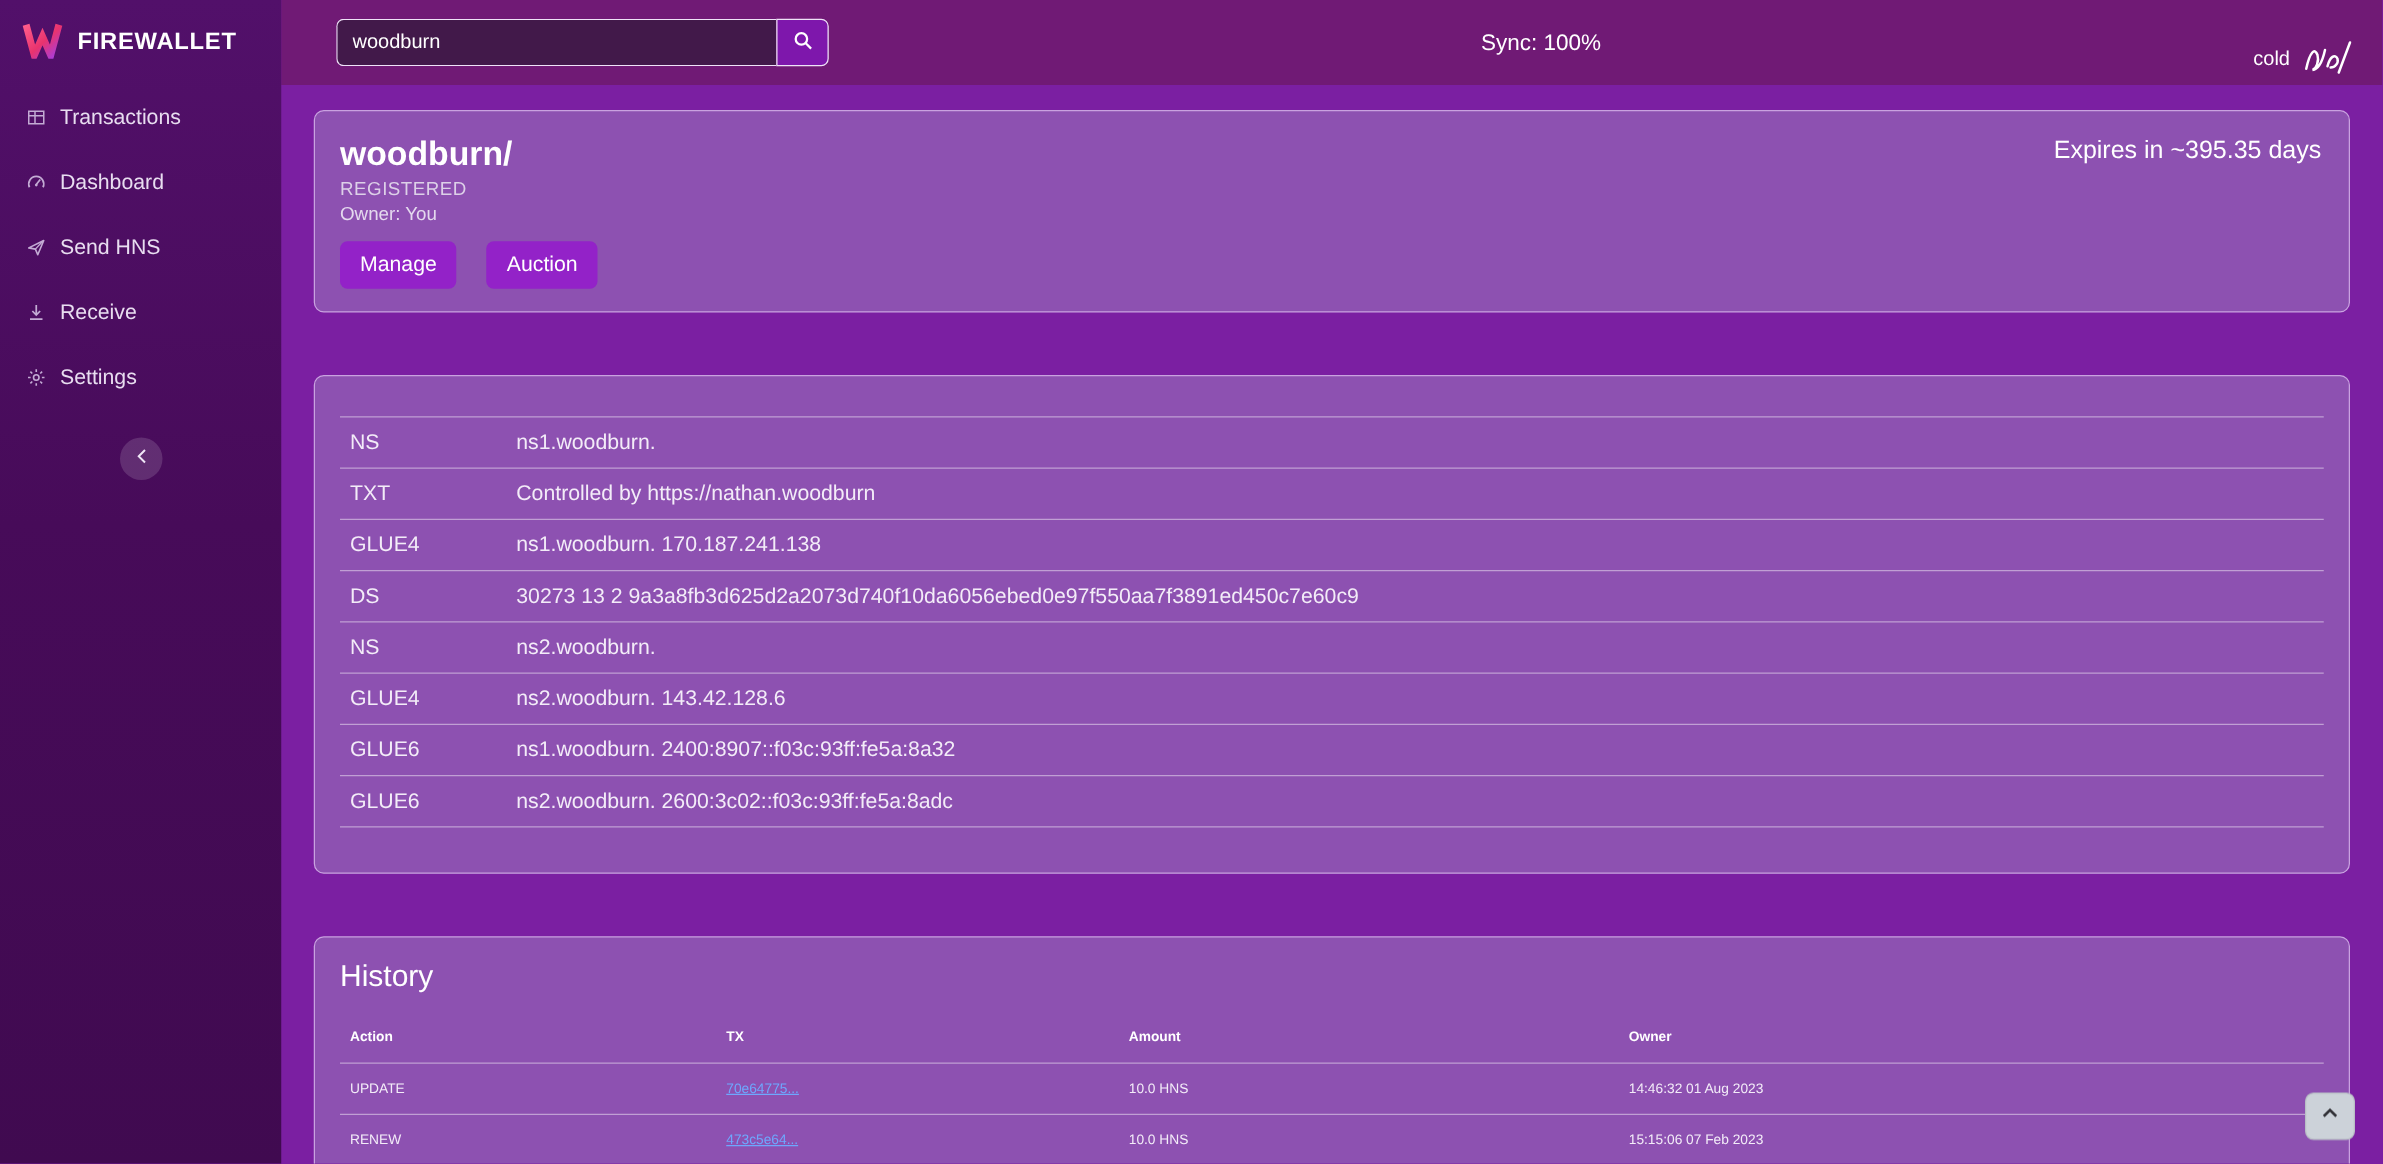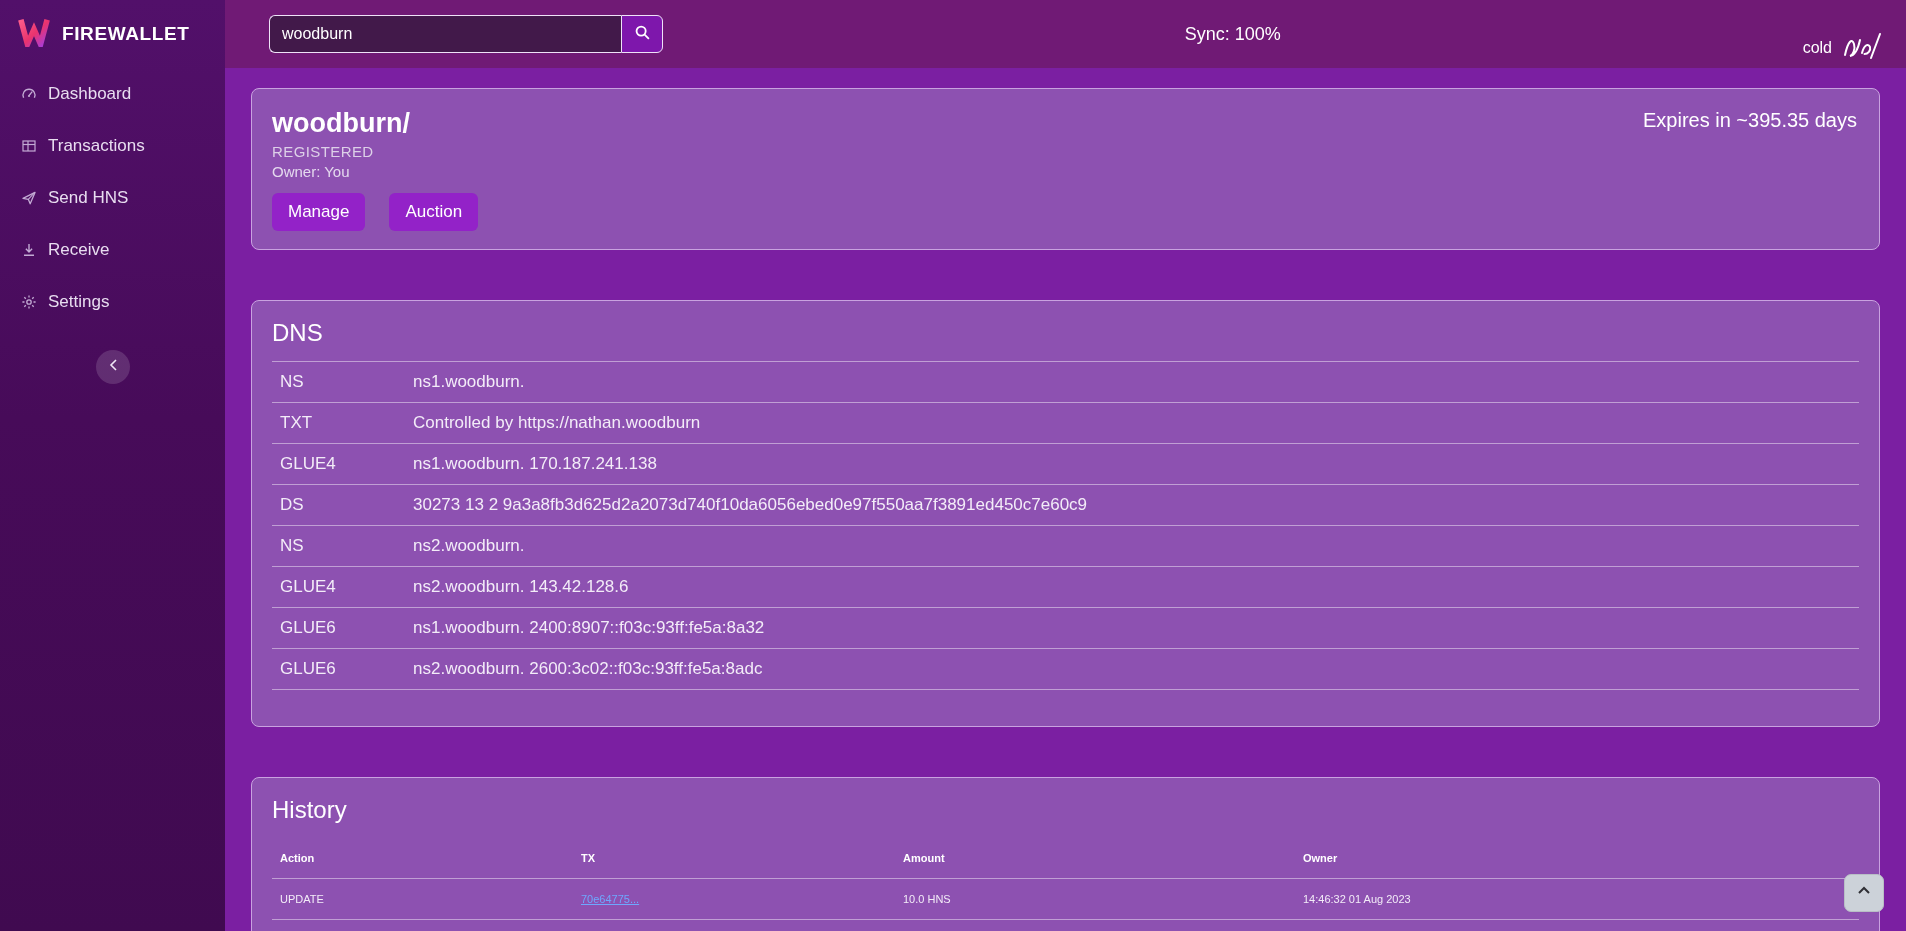--- a/index.html
+++ b/index.html
@@ -133,36 +133,36 @@
           <path d="M5 3 L12 29 L19 13 L26 29 L33 3" fill="none" stroke="url(#wg)" stroke-width="6" stroke-linejoin="miter"></path>
         </svg>
       </span>
       <span class="brand-text">FIREWALLET</span>
     </div>
 
     <nav class="nav">
       <div class="nav-item">
         <span class="nav-icon">
           <svg width="16" height="16" viewBox="0 0 16 16">
+              <rect x="2" y="3" width="12" height="10" fill="none" stroke="#c3abd4" stroke-width="1.2"></rect>
+              <line x1="2" y1="6.5" x2="14" y2="6.5" stroke="#c3abd4" stroke-width="1.2"></line>
+              <line x1="7" y1="3" x2="7" y2="13" stroke="#c3abd4" stroke-width="1.2"></line>
+            </svg>
+        </span>
+        <span>Transactions</span>
+      </div>
+      <div class="nav-item">
+        <span class="nav-icon">
+          <svg width="16" height="16" viewBox="0 0 16 16">
               <path d="M2.6 11.8a6 6 0 1 1 10.8 0" fill="none" stroke="#c3abd4" stroke-width="1.4"></path>
               <path d="M8 9.6 L11.2 5.6" stroke="#c3abd4" stroke-width="1.4"></path>
               <circle cx="8" cy="10" r="1.1" fill="#c3abd4"></circle>
             </svg>
         </span>
         <span>Dashboard</span>
-      </div>
-      <div class="nav-item">
-        <span class="nav-icon">
-          <svg width="16" height="16" viewBox="0 0 16 16">
-              <rect x="2" y="3" width="12" height="10" fill="none" stroke="#c3abd4" stroke-width="1.2"></rect>
-              <line x1="2" y1="6.5" x2="14" y2="6.5" stroke="#c3abd4" stroke-width="1.2"></line>
-              <line x1="7" y1="3" x2="7" y2="13" stroke="#c3abd4" stroke-width="1.2"></line>
-            </svg>
-        </span>
-        <span>Transactions</span>
       </div>
       <div class="nav-item">
         <span class="nav-icon">
           <svg width="16" height="16" viewBox="0 0 16 16">
               <path d="M2 8.3 L14 2.4 L9.2 13.8 L7.3 9.3 Z" fill="none" stroke="#c3abd4" stroke-width="1.3" stroke-linejoin="round"></path>
               <line x1="7.3" y1="9.3" x2="13.4" y2="2.8" stroke="#c3abd4" stroke-width="1.1"></line>
             </svg>
         </span>
         <span>Send HNS</span>
       </div>
@@ -226,21 +226,20 @@
         <div class="domain-status">REGISTERED</div>
         <div class="domain-owner">Owner: You</div>
         <div class="domain-expires">Expires in ~395.35 days</div>
         <div class="btn-row">
           <button class="btn">Manage</button>
           <button class="btn">Auction</button>
         </div>
       </section>
 
       <section class="card">
-        <div class="card-title">DNS</div>
         <div class="dns-table">
 
             <div class="dns-row">
               <div class="dns-type">NS</div>
               <div class="dns-value">ns1.woodburn.</div>
             </div>
 
             <div class="dns-row">
               <div class="dns-type">TXT</div>
               <div class="dns-value">Controlled by https://nathan.woodburn</div>

